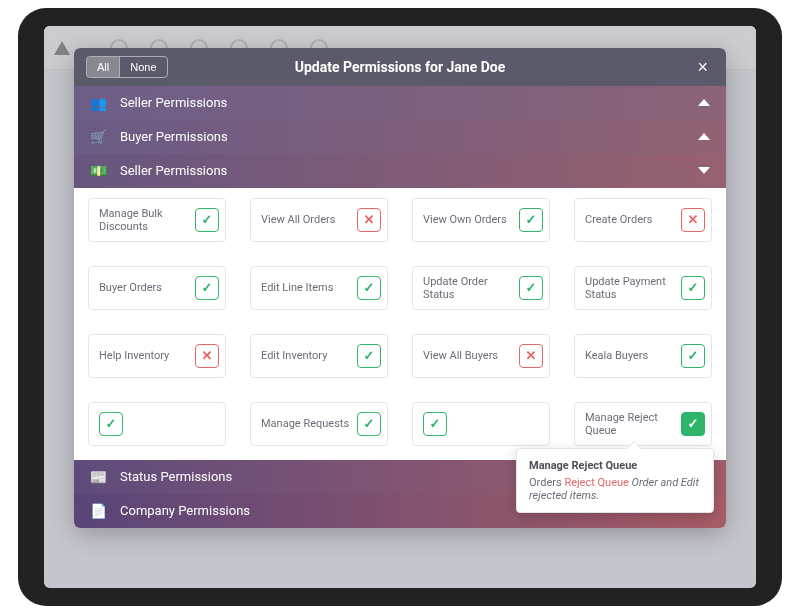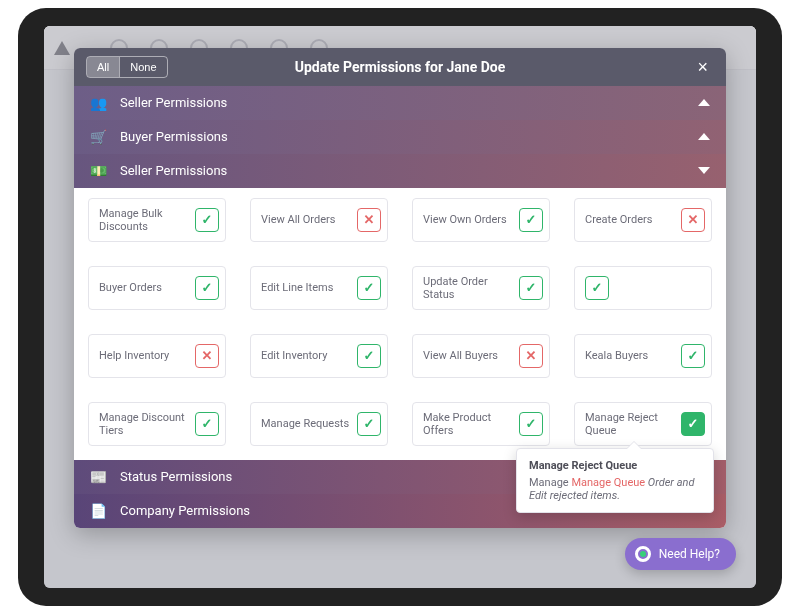--- a/index.html
+++ b/index.html
@@ -324,48 +324,47 @@
           </div>
           <div class="perm">
             <div class="lbl">Edit Line Items</div>
             <div class="chk chk-on">✓</div>
           </div>
           <div class="perm">
             <div class="lbl">Update Order Status</div>
             <div class="chk chk-on">✓</div>
           </div>
           <div class="perm">
+            <div class="lbl">Update Payment Status</div>
             <div class="chk chk-on">✓</div>
           </div>
           <div class="perm">
             <div class="lbl">Help Inventory</div>
             <div class="chk chk-off">✕</div>
           </div>
           <div class="perm">
             <div class="lbl">Edit Inventory</div>
             <div class="chk chk-on">✓</div>
           </div>
           <div class="perm">
             <div class="lbl">View All Buyers</div>
             <div class="chk chk-off">✕</div>
           </div>
           <div class="perm">
             <div class="lbl">Keala Buyers</div>
             <div class="chk chk-on">✓</div>
           </div>
           <div class="perm">
-            <div class="lbl">Manage Discount Tiers</div>
             <div class="chk chk-on">✓</div>
           </div>
           <div class="perm">
             <div class="lbl">Manage Requests</div>
             <div class="chk chk-on">✓</div>
           </div>
           <div class="perm">
-            <div class="lbl">Make Product Offers</div>
             <div class="chk chk-on">✓</div>
           </div>
           <div class="perm">
             <div class="lbl">Manage Reject Queue</div>
             <div class="chk chk-on-solid">✓</div>
           </div>
         </div>
 
       <div class="section-strip strip-d">
         <span class="sec-ico u">📰</span>
@@ -373,25 +372,21 @@
       </div>
 
       <div class="section-strip strip-e">
         <span class="sec-ico u">📄</span>
         <span>Company Permissions</span>
       </div>
 
       <div class="tooltip">
         <div class="tt-title">Manage Reject Queue</div>
         <div>
-          <span>Manage </span><span class="hl">Manage Queue</span><i><span> Order and Edit rejected items.</span></i>
+          <span>Orders </span><span class="hl">Reject Queue</span><i><span> Order and Edit rejected items.</span></i>
         </div>
       </div>
 
     </div>
 
-    <div class="help-pill">
-      <span class="ring"></span>
-      <span>Need Help?</span>
-    </div>
 
   </div>
 </div>
 
 </body></html>

